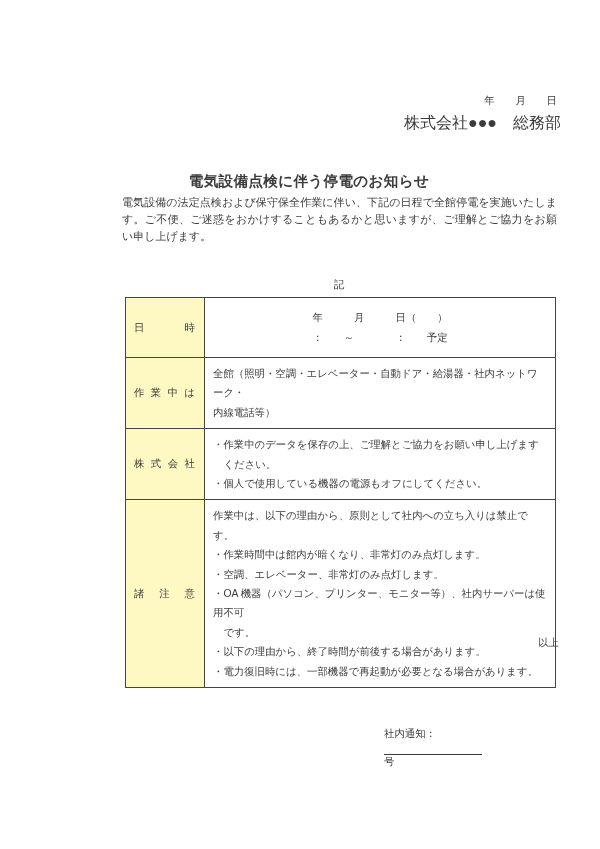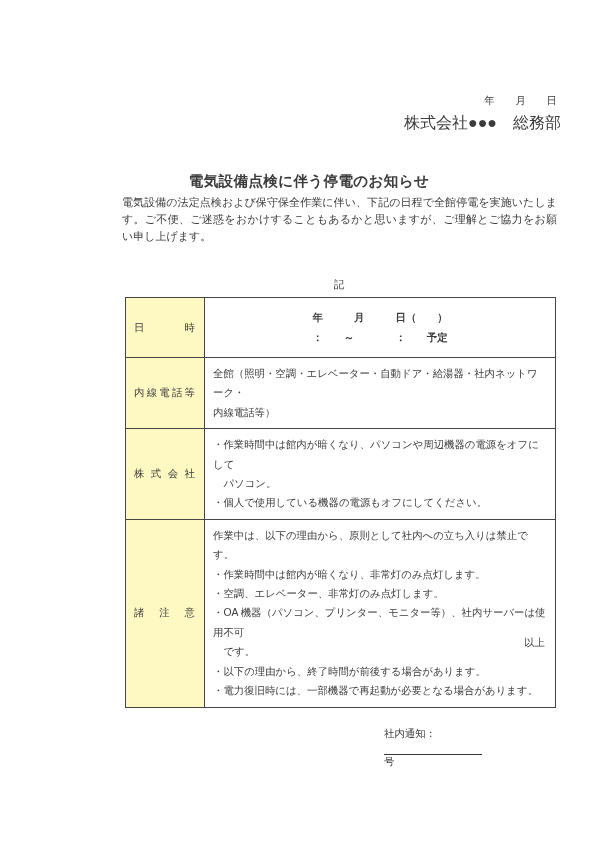--- a/index.html
+++ b/index.html
@@ -49,25 +49,25 @@
     letter-spacing:1px;
   }
   table.notice td{
     padding:6px 8px;line-height:19.4px;
   }
   tr.r-datetime{height:60px;}
   tr.r-scope{height:60px;}
   tr.r-prep{height:65px;}
   tr.r-notes{height:136px;}
   td.center-cell{text-align:center;line-height:26px;}
-  td.center-cell div{white-space:pre;font-weight:bold;}
+  td.center-cell div{white-space:pre;}
   .cont{padding-left:10.4px;}
 
   .closing{
-    position:absolute;top:636px;right:94px;
+    position:absolute;top:636px;right:80px;
     font-size:10.4px;
   }
   .footer-line{
     position:absolute;top:727px;left:343px;
     display:flex;align-items:baseline;
     font-size:10.4px;
     flex-direction:column;
   }
   .blank-field{
     display:inline-block;width:98px;height:13px;
@@ -92,31 +92,31 @@
   <table class="notice">
     <tbody>
         <tr class="r-datetime">
       <th>日時</th>
       <td class="center-cell">
         <div>年　　　月　　　日（　　）</div>
         <div>：　　～　　　　：　　予定</div>
       </td>
     </tr>
     <tr class="r-scope">
-      <th>内線電話等</th>
+      <th>作業中は</th>
       <td>
         <div>全館（照明・空調・エレベーター・自動ドア・給湯器・社内ネットワーク・</div>
         <div>内線電話等）</div>
       </td>
     </tr>
     <tr class="r-prep">
       <th>株式会社</th>
       <td>
-        <div>・作業時間中は館内が暗くなり、パソコンや周辺機器の電源をオフにして</div>
-        <div class="cont">パソコン。</div>
+        <div>・作業中のデータを保存の上、ご理解とご協力をお願い申し上げます</div>
+        <div class="cont">ください。</div>
         <div>・個人で使用している機器の電源もオフにしてください。</div>
       </td>
     </tr>
     <tr class="r-notes">
       <th>諸注意</th>
       <td>
         <div>作業中は、以下の理由から、原則として社内への立ち入りは禁止です。</div>
         <div>・作業時間中は館内が暗くなり、非常灯のみ点灯します。</div>
         <div>・空調、エレベーター、非常灯のみ点灯します。</div>
         <div>・OA 機器（パソコン、プリンター、モニター等）、社内サーバーは使用不可</div>

